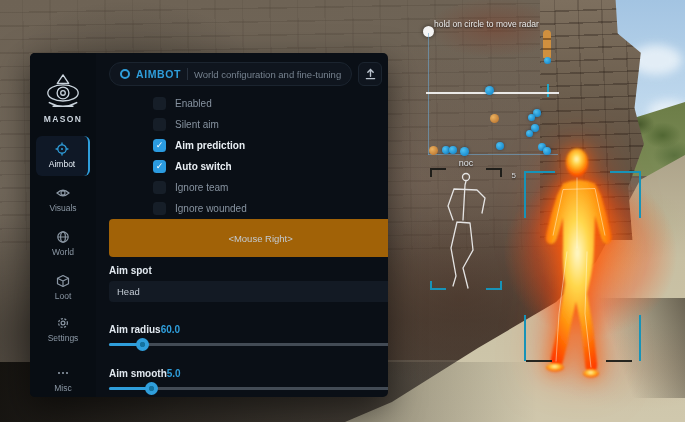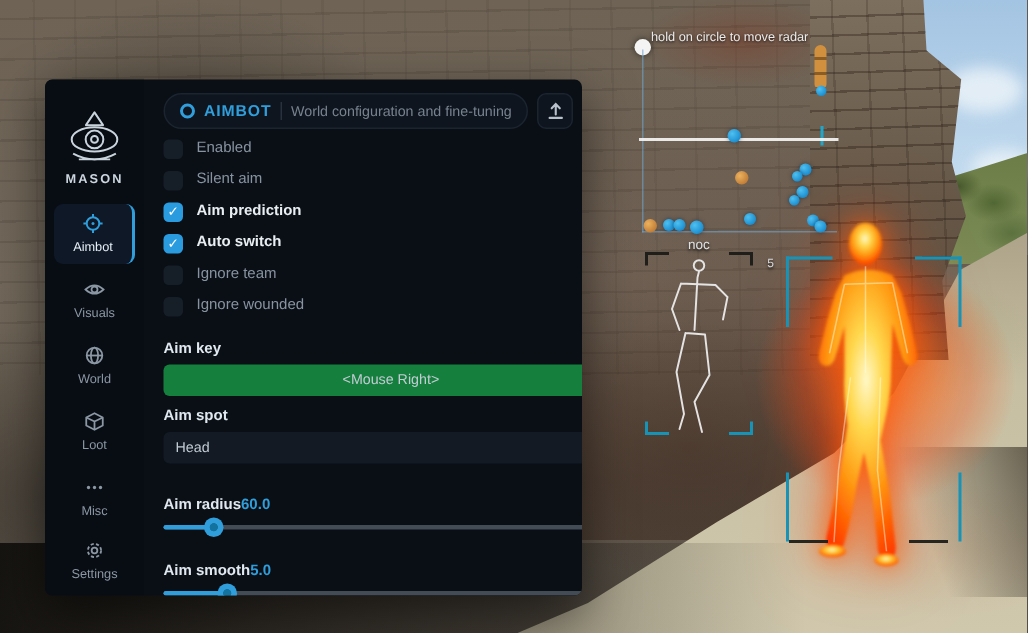--- a/index.html
+++ b/index.html
@@ -113,31 +113,31 @@
   .hdr { display:flex; gap:6px; margin-bottom:7px; }
   .hdr-pill { flex:1; height:24px; display:flex; align-items:center; gap:6px; padding:0 10px;
     background:#0f151e; border:1px solid #1b242f; border-radius:12px; }
   .ring { width:10px; height:10px; border:2px solid #2f9edb; border-radius:50%; flex-shrink:0; }
   .hdr-title { font-size:10.5px; font-weight:700; letter-spacing:.6px; color:#2f9edb; }
   .hdr-div { width:1px; height:12px; background:#28313d; }
   .hdr-sub { font-size:9.5px; color:#76828f; white-space:nowrap; overflow:hidden; }
   .hdr-btn { width:24px; height:24px; background:#0f151e; border:1px solid #1b242f; border-radius:6px;
     display:flex; align-items:center; justify-content:center; cursor:pointer; color:#b9c2cc; }
 
-  .cb-row { display:flex; gap:9px; height:21px; cursor:pointer; }
+  .cb-row { display:flex; align-items:center; gap:9px; height:21px; cursor:pointer;margin-left:44px; }
   .cb-box { width:13px; height:13px; border-radius:3.5px; background:#161e28;
     display:flex; align-items:center; justify-content:center; }
   .cb-box .tick { display:none; color:#fff; font-size:9px; line-height:1; font-weight:700; }
   .cb-row.checked .cb-box { background:#2b9be0; }
   .cb-row.checked .cb-box .tick { display:block; }
   .cb-label { font-size:10px; color:#8793a0; }
   .cb-row.checked .cb-label { color:#e9eef3; font-weight:700; }
 
   .sec-label { font-size:10px; font-weight:700; color:#e1e8ef; margin:8px 0 5px; }
-  .key-btn { height:21px; background:#15803d; border-radius:4px; display:flex; align-items:center;
+  .key-btn { height:38px; background:#a16207; border-radius:4px; display:flex; align-items:center;
     justify-content:center; font-size:9.5px; color:#c3cbd4; cursor:pointer; }
   .dd { height:21px; background:#131a24; border-radius:4px; display:flex; align-items:center;
     padding:0 8px; font-size:9.5px; color:#c3cbd4; cursor:pointer; }
   .dd .dd-val { flex:1; }
 
   .slider-labels { display:flex; gap:0; margin-top:22px; font-size:10px; font-weight:700; color:#e1e8ef; }
   .slider-value { color:#2f9edb; }
   .slider-track { position:relative; height:3px; background:#434b55; border-radius:2px; margin-top:8px; cursor:pointer; }
   .slider-fill { position:absolute; left:0; top:0; bottom:0; background:#2f9edb; border-radius:2px; }
   .slider-thumb { position:absolute; top:-5px; width:13px; height:13px; border-radius:50%;
@@ -292,39 +292,39 @@
       <div class="nav-item">
         <svg viewBox="0 0 14 14">
           <g stroke="currentColor" stroke-width="1.2" fill="none" stroke-linejoin="round">
             <path d="M7 1.5 L12.5 4.3 V9.7 L7 12.5 L1.5 9.7 V4.3 Z"></path>
             <path d="M1.5 4.3 L7 7 L12.5 4.3 M7 7 V12.5"></path>
           </g>
         </svg>
         <span class="nv-label">Loot</span>
       </div>
 
+      <div class="nav-item settings">
+        <svg viewBox="0 0 14 14">
+          <g stroke="currentColor" stroke-width="1.2" fill="none">
+            <circle cx="7" cy="7" r="4.4" stroke-dasharray="2.1 1.5"></circle>
+            <circle cx="7" cy="7" r="1.9"></circle>
+          </g>
+        </svg>
+        <span class="nv-label">Settings</span>
+      </div>
+
       <div class="nav-item">
         <svg viewBox="0 0 14 14">
           <g fill="currentColor">
             <circle cx="3" cy="7" r="1.1"></circle>
               <circle cx="7" cy="7" r="1.1"></circle>
               <circle cx="11" cy="7" r="1.1"></circle>
           </g>
         </svg>
         <span class="nv-label">Misc</span>
-      </div>
-
-      <div class="nav-item settings">
-        <svg viewBox="0 0 14 14">
-          <g stroke="currentColor" stroke-width="1.2" fill="none">
-            <circle cx="7" cy="7" r="4.4" stroke-dasharray="2.1 1.5"></circle>
-            <circle cx="7" cy="7" r="1.9"></circle>
-          </g>
-        </svg>
-        <span class="nv-label">Settings</span>
       </div>
     </div>
 
     <div class="content">
 
       <div class="hdr">
         <div class="hdr-pill">
           <span class="ring"></span>
           <span class="hdr-title">AIMBOT</span>
           <span class="hdr-div"></span>
@@ -364,21 +364,20 @@
       </div>
       <div class="cb-row">
         <span class="cb-box"></span>
         <span class="cb-label">Ignore team</span>
       </div>
       <div class="cb-row">
         <span class="cb-box"></span>
         <span class="cb-label">Ignore wounded</span>
       </div>
 
-      <div class="sec-label">Aim key</div>
       <div class="key-btn">&lt;Mouse Right&gt;</div>
 
       <div class="sec-label">Aim spot</div>
       <div class="dd">
         <span class="dd-val">Head</span>
 
       </div>
 
       <div class="slider-labels">
         <span>Aim radius</span>

